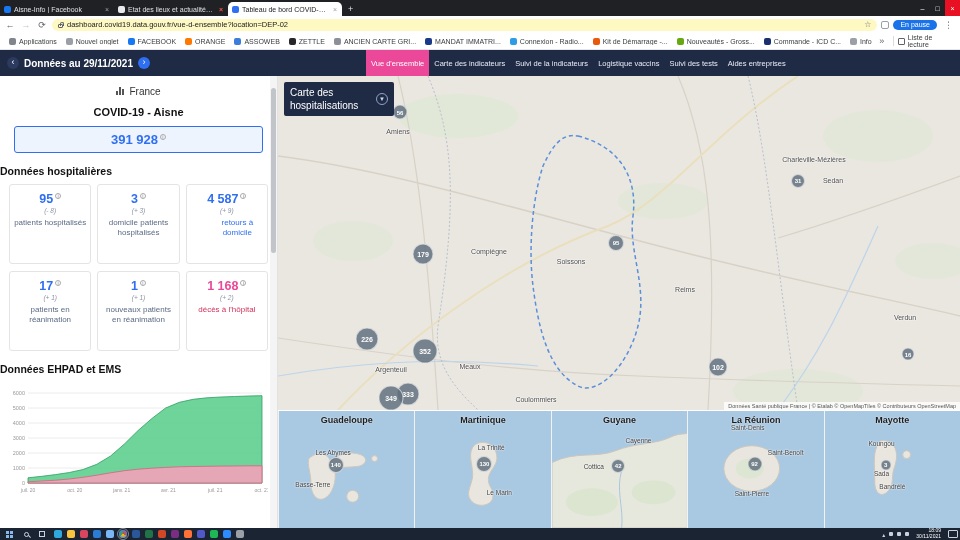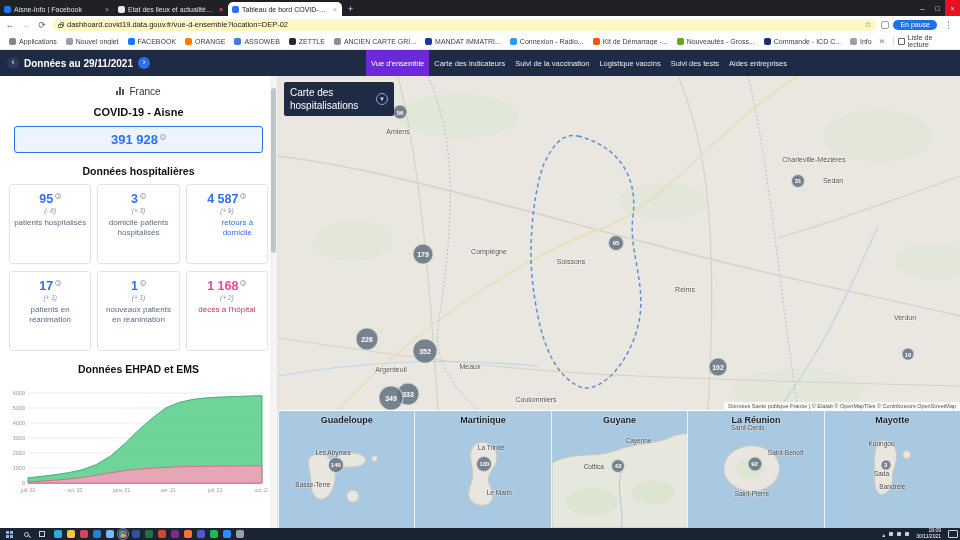--- a/index.html
+++ b/index.html
@@ -42,35 +42,35 @@
   .rl-icon { width:7px; height:7px; border:1px solid #5f6368; border-radius:1px; }
 
   
   .dash-header { height:26px; background:#1f2a44; position:relative; display:flex; align-items:center; color:#fff; }
   .date-nav { display:flex; align-items:center; gap:5px; padding-left:7px; }
   .chev-btn { width:12px; height:12px; border-radius:50%; background:#2b3a5e; color:#fff; font-size:9px; line-height:11px; text-align:center; }
   .chev-btn.next { background:#2f6ff2; }
   .date-label { font-size:10px; font-weight:bold; }
   .dash-tabs { position:absolute; left:366px; top:0; height:26px; display:flex; align-items:stretch; }
   .dash-tab { font-size:7.5px; padding:0 5px; display:flex; align-items:center; color:#e8ecf7; white-space:nowrap; }
-  .dash-tab.active { background:#6d28d9; color:#fff; }
+  .dash-tab.active { background:#ec4899; color:#fff; }
 
   
   .content { display:flex; height:528px; }
 
   .sidebar { width:278px; position:relative; background:#fff; border-right:1px solid #e2e2e2; overflow:hidden; }
   .territory-row { margin-top:6px; height:18px; display:flex; align-items:center; justify-content:center; gap:5px; font-size:10px; color:#333; }
   .bars-icon { display:flex; align-items:flex-end; gap:1px; height:8px; }
   .bars-icon i { display:block; width:2px; background:#555; }
   .bars-icon i:nth-child(1){height:4px;} .bars-icon i:nth-child(2){height:8px;} .bars-icon i:nth-child(3){height:6px;}
   .covid-title { margin-top:6px; text-align:center; font-size:11px; font-weight:bold; color:#111; }
   .vaccine-box { margin:8px 14px 0; border:1px solid #2f6ff2; background:#eef4fe; border-radius:3px; text-align:center; padding:5px 4px; }
   .vaccine-value { color:#2f6ff2; font-size:13px; font-weight:bold; }
   .vaccine-label { color:#2f6ff2; font-size:8px; margin-top:1px; }
-  .section-title { margin-top:12px; text-align:center; font-size:10.5px; font-weight:bold; color:#111; }
+  .section-title { margin-top:12px; text-align:left; font-size:10.5px; font-weight:bold; color:#111; }
   .stats-grid { margin:7px 9px 0; display:grid; grid-template-columns:repeat(3,1fr); gap:7px 6px; }
   .stat-card { border:1px solid #e4e4e4; border-radius:3px; min-height:80px; text-align:center; padding:7px 2px 4px; }
   .stat-value { font-size:12.5px; font-weight:bold; color:#2f6ff2; }
   .stat-value.red { color:#ec4899; }
   .info-icon { display:inline-block; width:6px; height:6px; border:1px solid #aaa; border-radius:50%; font-size:4.5px; color:#aaa; line-height:6px; vertical-align:super; margin-left:2px; }
   .info-icon::after { content:"i"; }
   .stat-delta { font-size:6.5px; font-style:italic; color:#8b93a2; margin-top:1px; }
   .stat-label { font-size:8px; margin-top:4px; padding:0 2px; line-height:1.25; }
   .stat-label.slate { color:#5b6b85; }
   .stat-label.blue { color:#2f6ff2;margin-left:21px; }
@@ -232,21 +232,21 @@
 
   <div class="dash-header">
     <div class="date-nav">
       <span class="chev-btn">‹</span>
       <span class="date-label">Données au 29/11/2021</span>
       <span class="chev-btn next">›</span>
     </div>
     <div class="dash-tabs">
         <div class="dash-tab active">Vue d'ensemble</div>
         <div class="dash-tab">Carte des indicateurs</div>
-        <div class="dash-tab">Suivi de la vaccination</div>
+        <div class="dash-tab">Suivi de la indicateurs</div>
         <div class="dash-tab">Logistique vaccins</div>
         <div class="dash-tab">Suivi des tests</div>
         <div class="dash-tab">Aides entreprises</div>
       </div>
   </div>
 
   <div class="content">
 
     <div class="sidebar">
       <div class="territory-row">

